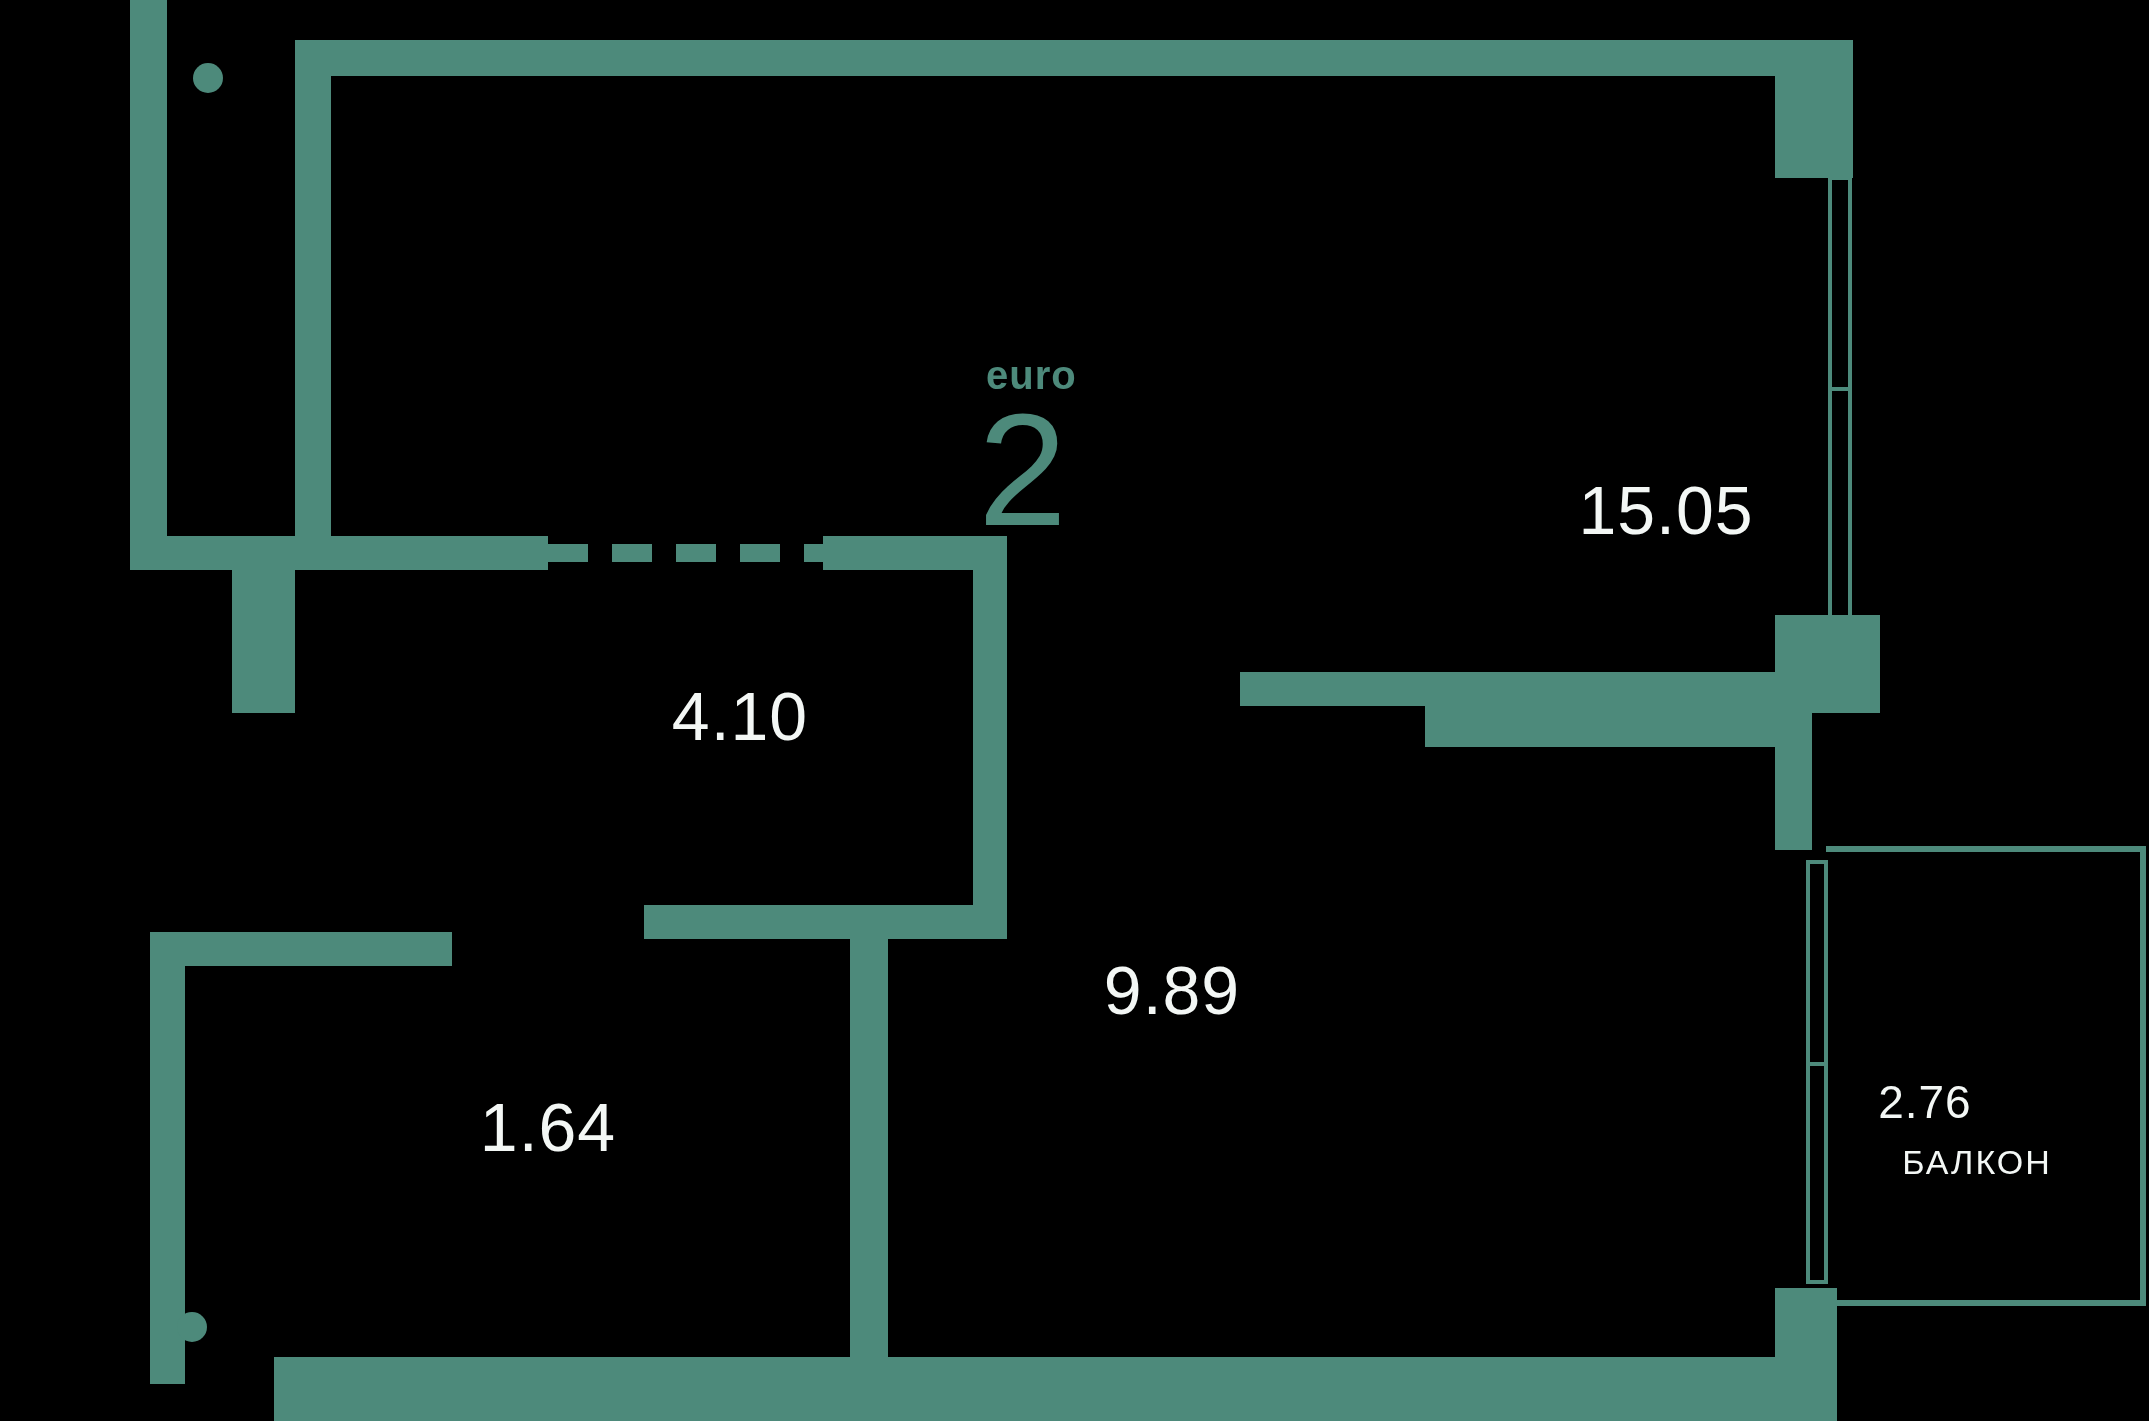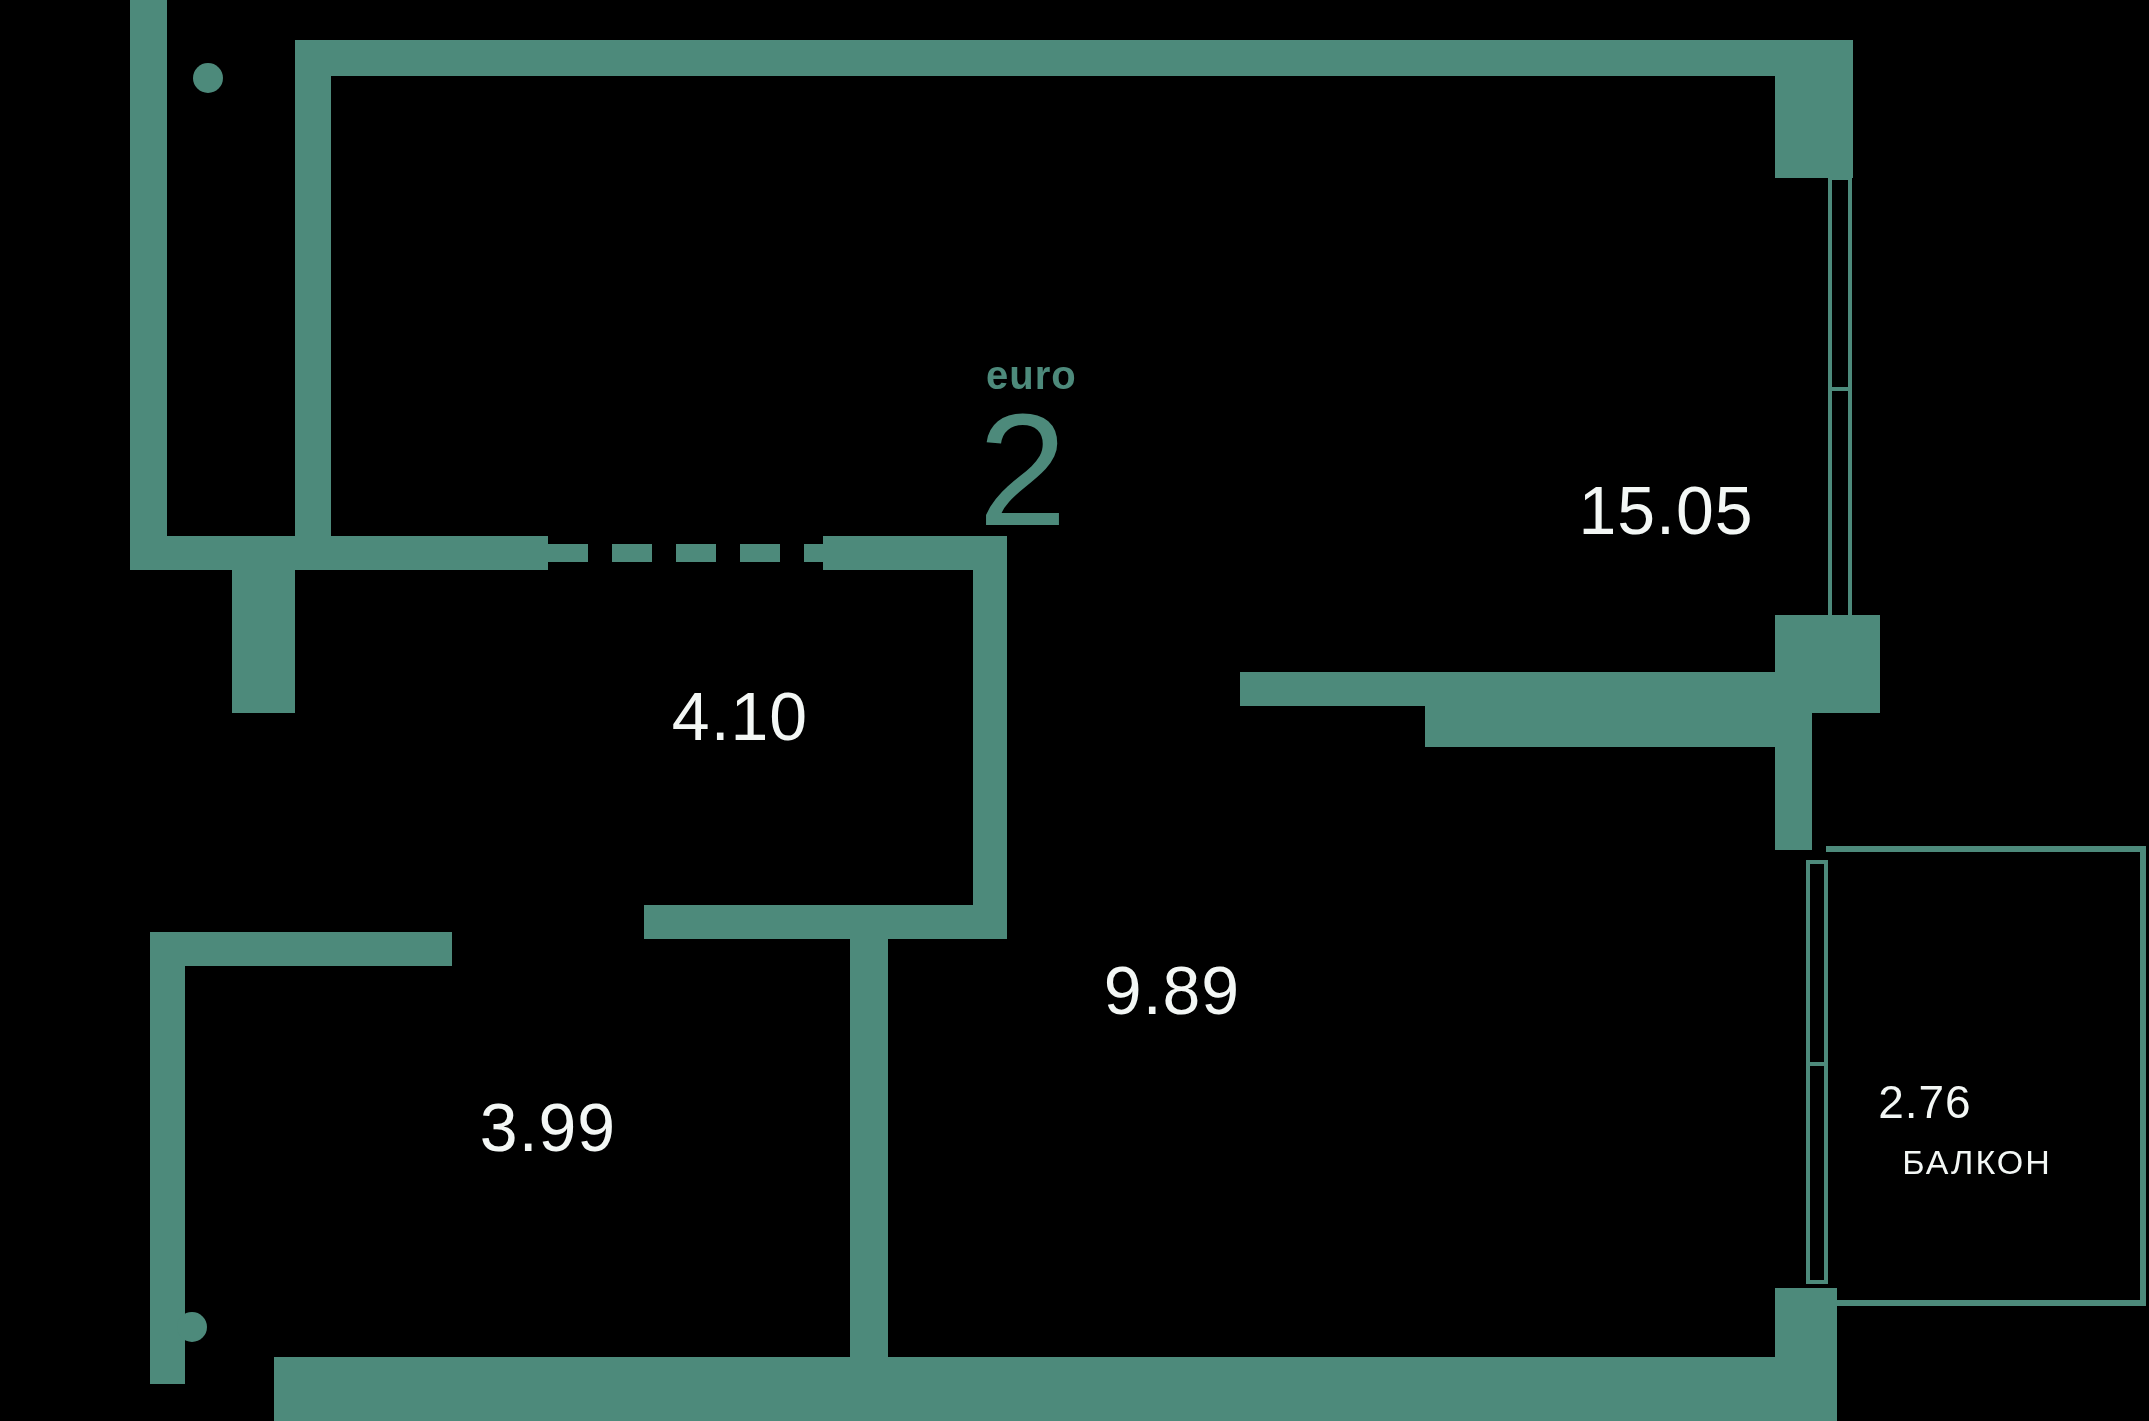--- a/index.html
+++ b/index.html
@@ -150,20 +150,20 @@
   <div class="title">
     <div class="euro">euro</div>
     <div class="row">
       <div class="big-num">2</div>
     </div>
   </div>
 
   <div class="room-label" style="left:1666px; top:510px;">15.05</div>
   <div class="room-label" style="left:740px; top:716px;">4.10</div>
   <div class="room-label" style="left:1172px; top:990px;">9.89</div>
-  <div class="room-label" style="left:548px; top:1127px;">3.99</div>
+  <div class="room-label" style="left:548px; top:1127px;">1.64</div>
 
   <div class="balcony-label" style="left:1965px; top:1128px;">
     <div class="num">2.76</div>
     <div class="cap">БАЛКОН</div>
   </div>
 
 </div>
 
 </body></html>

